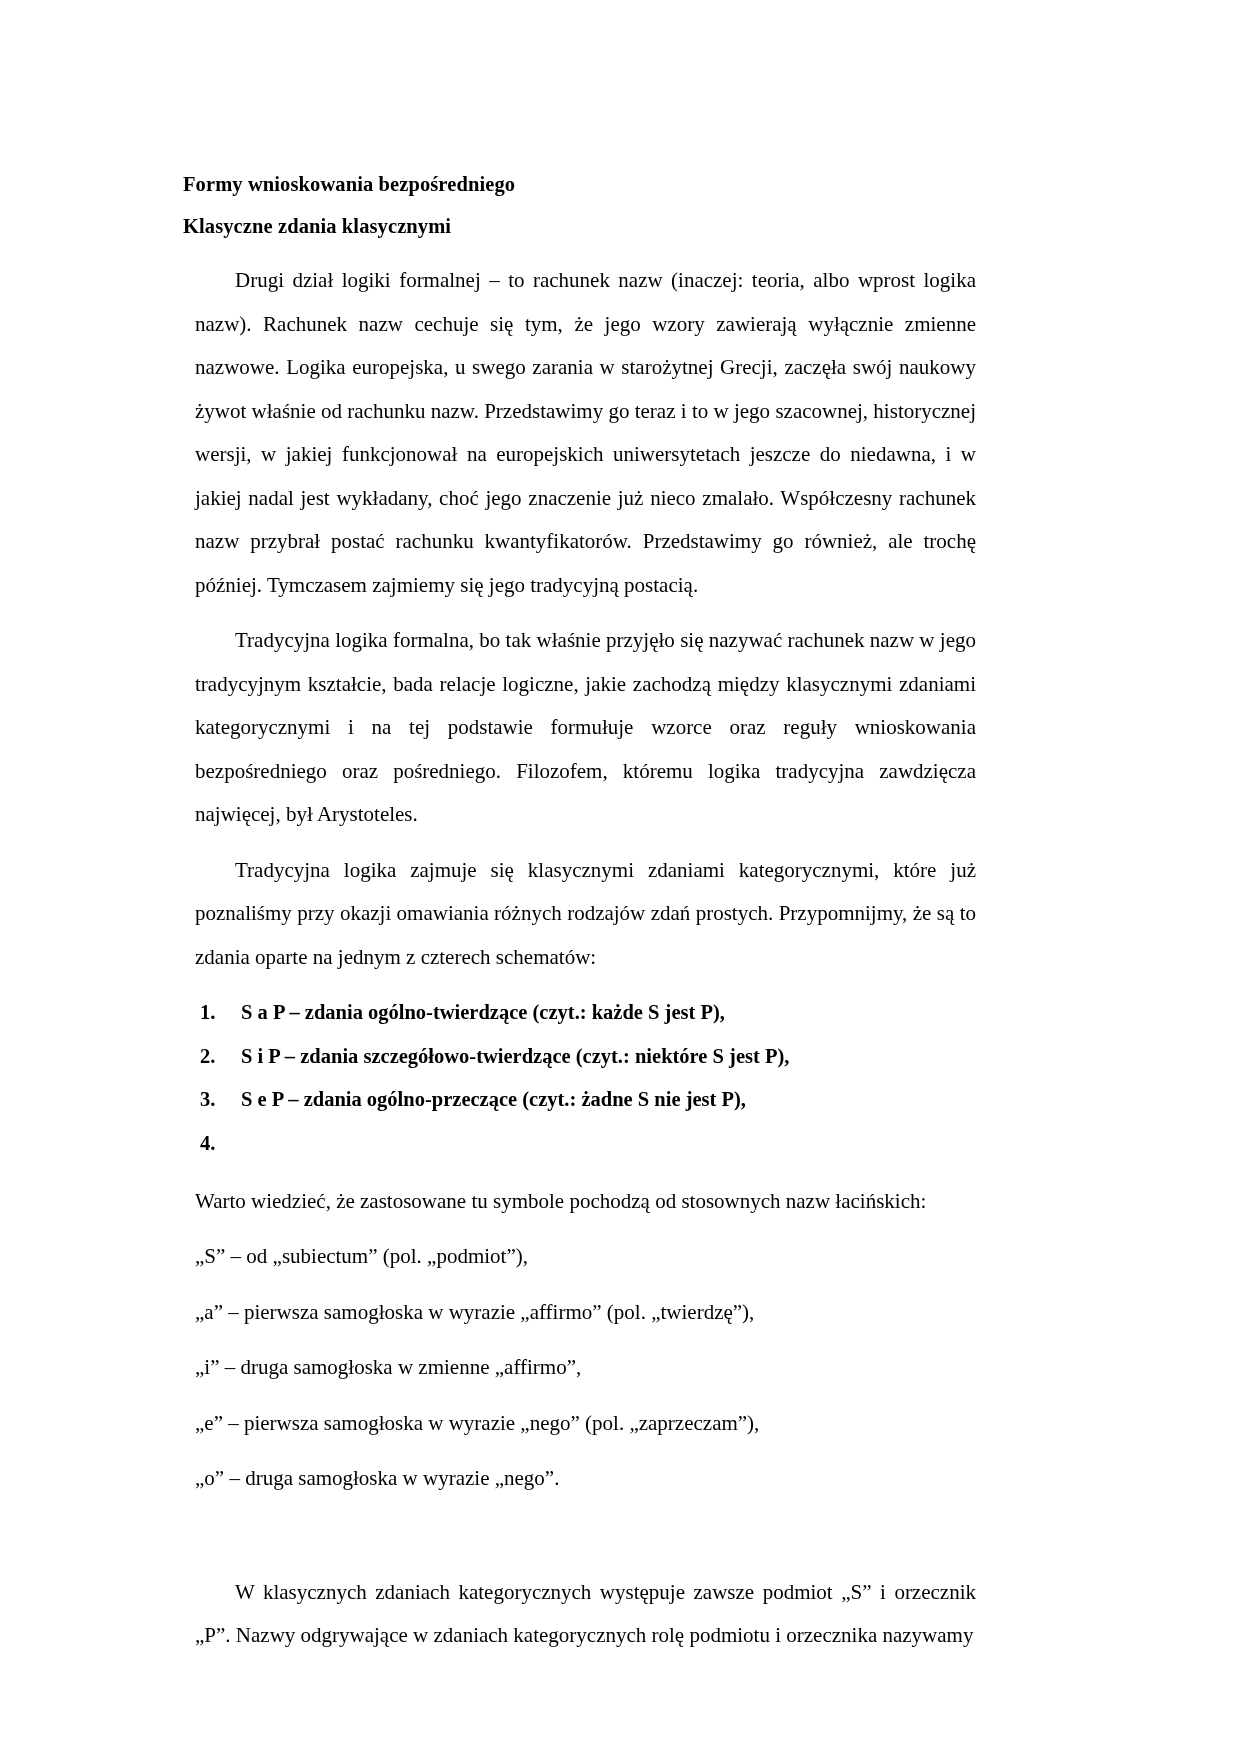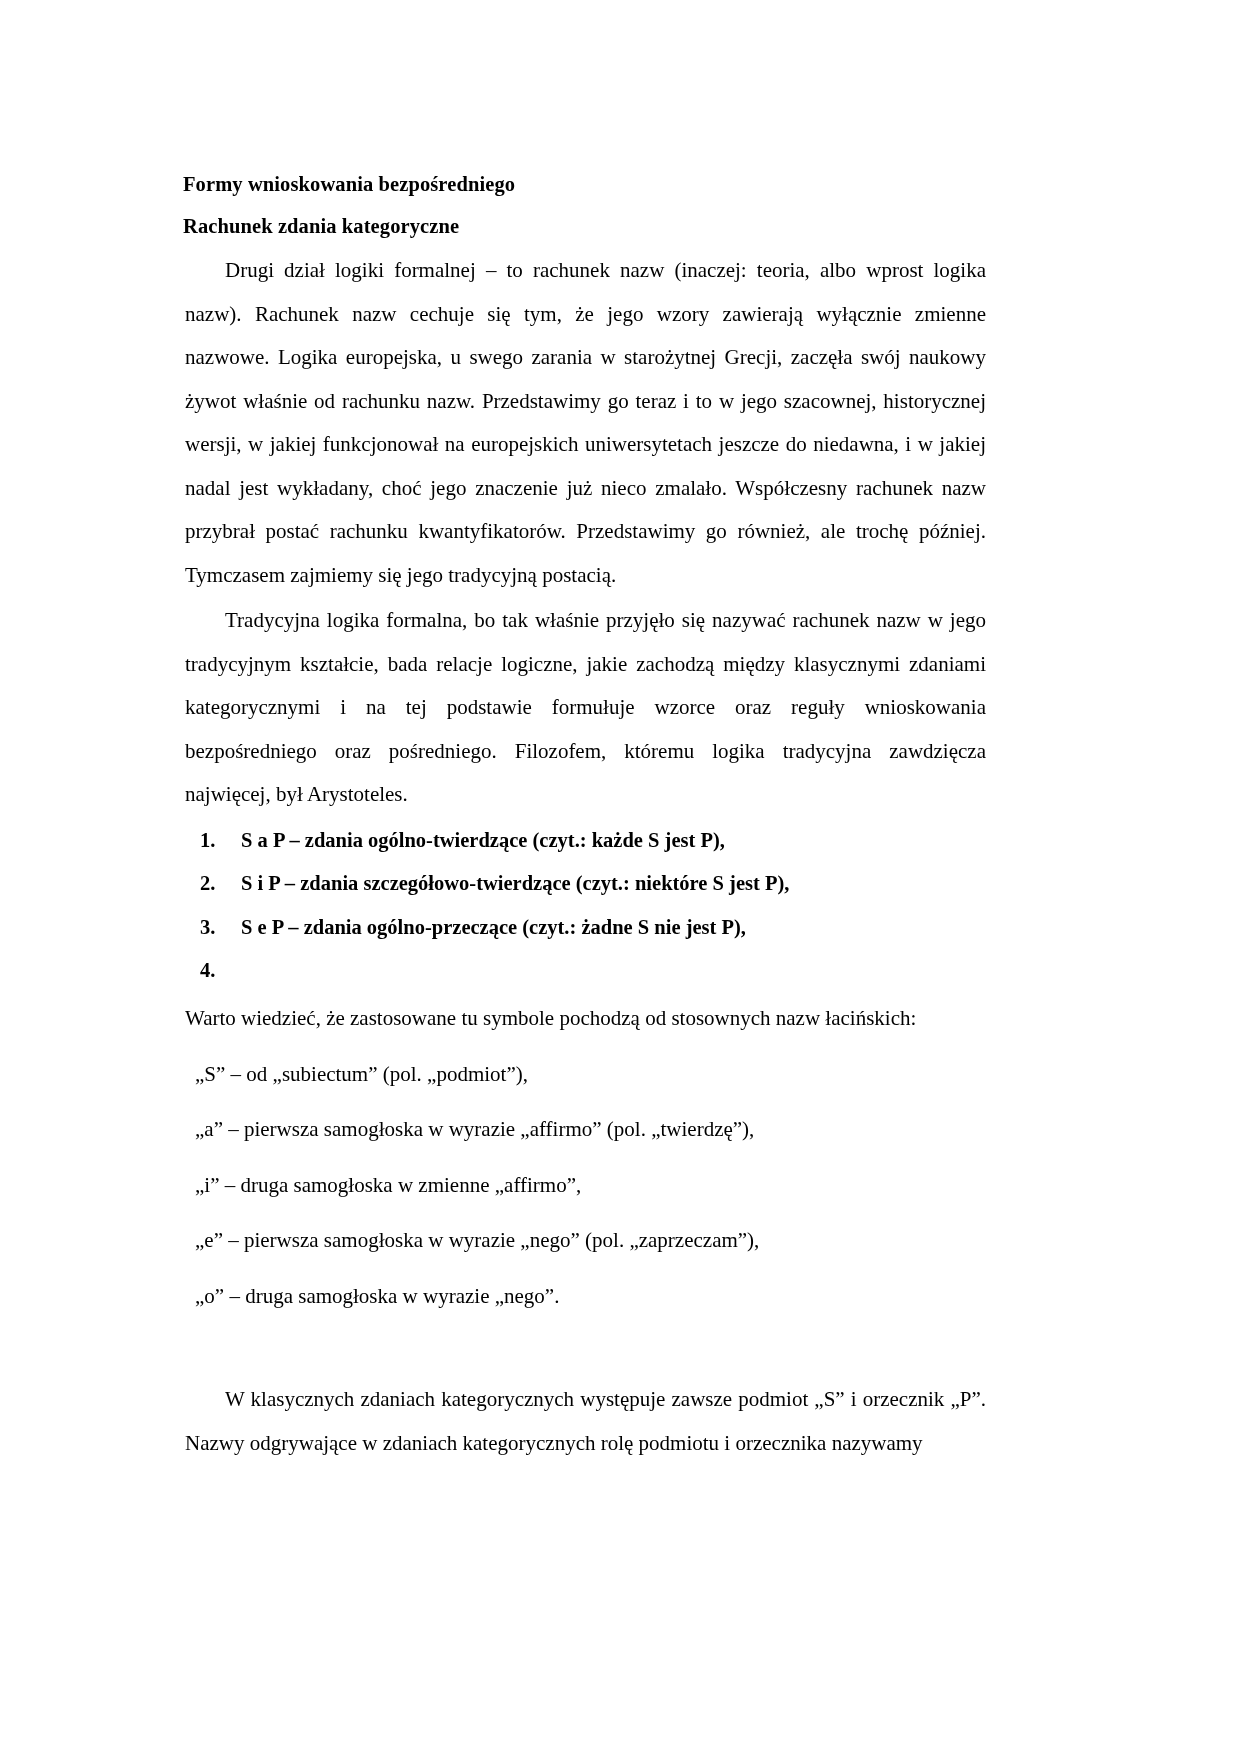--- a/index.html
+++ b/index.html
@@ -35,21 +35,21 @@
     font-size: 20.5px;
     line-height: 42px;
     letter-spacing: 0.1px;
     margin: 0;
     white-space: nowrap;
   }
 
   .para {
     font-size: 21px;
     line-height: 43.5px;
-    margin: 2px;
+    margin: 12px;
     text-align: justify;
     text-justify: inter-word;
     text-indent: 40px;
     hyphens: none;
     font-family: Liberation Serif, serif;
   }
 
   .para.noindent {
     text-indent: 0;
   }
@@ -88,26 +88,27 @@
   .gap-large { height: 46px; }
 </style>
 </head>
 <body>
 
 <div id="page">
   <div id="content">
 
     <h1 class="heading">Formy wnioskowania bezpośredniego</h1>
 
-    <h2 class="heading">Rachunek zdania kategoryczne</h2>
+    <h2 class="heading">Klasyczne zdania klasycznymi</h2>
 
     <p class="para">Drugi dział logiki formalnej – to rachunek nazw (inaczej: teoria, albo wprost logika nazw). Rachunek nazw cechuje się tym, że jego wzory zawierają wyłącznie zmienne nazwowe. Logika europejska, u swego zarania w starożytnej Grecji, zaczęła swój naukowy żywot właśnie od rachunku nazw. Przedstawimy go teraz i to w jego szacownej, historycznej wersji, w jakiej funkcjonował na europejskich uniwersytetach jeszcze do niedawna, i w jakiej nadal jest wykładany, choć jego znaczenie już nieco zmalało. Współczesny rachunek nazw przybrał postać rachunku kwantyfikatorów. Przedstawimy go również, ale trochę później. Tymczasem zajmiemy się jego tradycyjną postacią.</p>
 
     <p class="para">Tradycyjna logika formalna, bo tak właśnie przyjęło się nazywać rachunek nazw w jego tradycyjnym kształcie, bada relacje logiczne, jakie zachodzą między klasycznymi zdaniami kategorycznymi i na tej podstawie formułuje wzorce oraz reguły wnioskowania bezpośredniego oraz pośredniego. Filozofem, któremu logika tradycyjna zawdzięcza najwięcej, był Arystoteles.</p>
 
+    <p class="para">Tradycyjna logika zajmuje się klasycznymi zdaniami kategorycznymi, które już poznaliśmy przy okazji omawiania różnych rodzajów zdań prostych. Przypomnijmy, że są to zdania oparte na jednym z czterech schematów:</p>
 
     <ol class="schemes">
       <li>
         <span class="num">1.</span>
         <span>S a P – zdania ogólno-twierdzące (czyt.: każde S jest P),</span>
       </li>
       <li>
         <span class="num">2.</span>
         <span>S i P – zdania szczegółowo-twierdzące (czyt.: niektóre S jest P),</span>
       </li>

